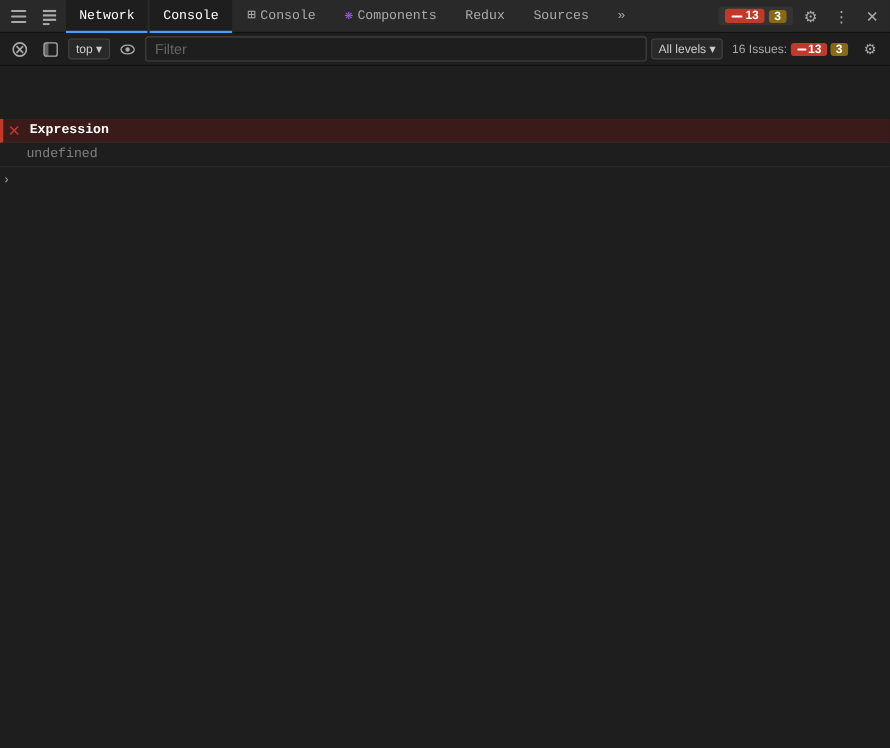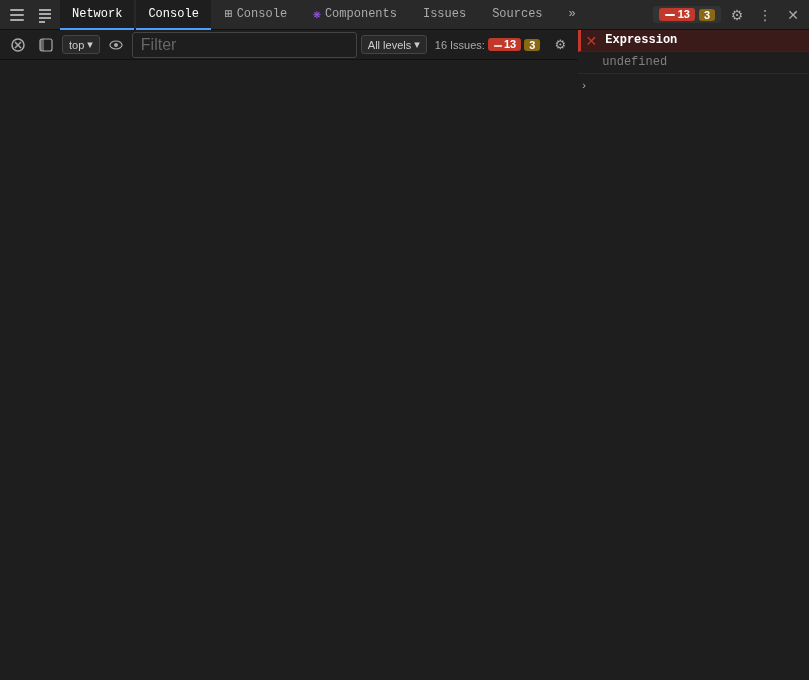--- a/index.html
+++ b/index.html
@@ -136,21 +136,21 @@
       font-size: 11px;
       gap: 3px;
     }
     .filter-input {
       flex: 1;
       background: #1e1e1e;
       border: 1px solid #444;
       border-radius: 3px;
       padding: 3px 8px;
       color: #ccc;
-      font-size: 16px;
+      font-size: 13px;
       outline: none;
     }
     .filter-input::placeholder { color: #666; }
     .levels-selector {
       display: flex;
       align-items: center;
       background: #292929;
       border: 1px solid #444;
       border-radius: 3px;
       padding: 2px 6px;
@@ -223,21 +223,23 @@
       min-height: 22px;
     }
     .chevron-icon {
       color: #aaa;
       font-size: 11px;
       margin-right: 4px;
     }
 
     .main-content {
       display: flex;
+      flex-direction: column;
       height: calc(680px - 30px);
+      gap: 48px;
     }
   </style>
 </head>
 <body>
 
 <div class="tab-bar">
   <div class="tab-bar-left">
     <div class="tab-icon-btn">
       <svg width="16" height="16" viewBox="0 0 16 16" fill="currentColor">
         <rect x="1" y="2" width="14" height="2" rx="1"></rect>
@@ -261,21 +263,21 @@
     </div>
     <div class="tab">
       <span class="tab-icon">⊞</span>
       <span>Console</span>
     </div>
     <div class="tab">
       <span class="tab-icon" style="color:#a855f7;">❋</span>
       <span>Components</span>
     </div>
     <div class="tab">
-      <span>Issues</span>
+      <span>Redux</span>
     </div>
     <div class="tab">
       <span>Sources</span>
     </div>
     <div class="tab">
       <span>»</span>
     </div>
   </div>
   <div class="tab-bar-right">
     <div class="issues-badge">

